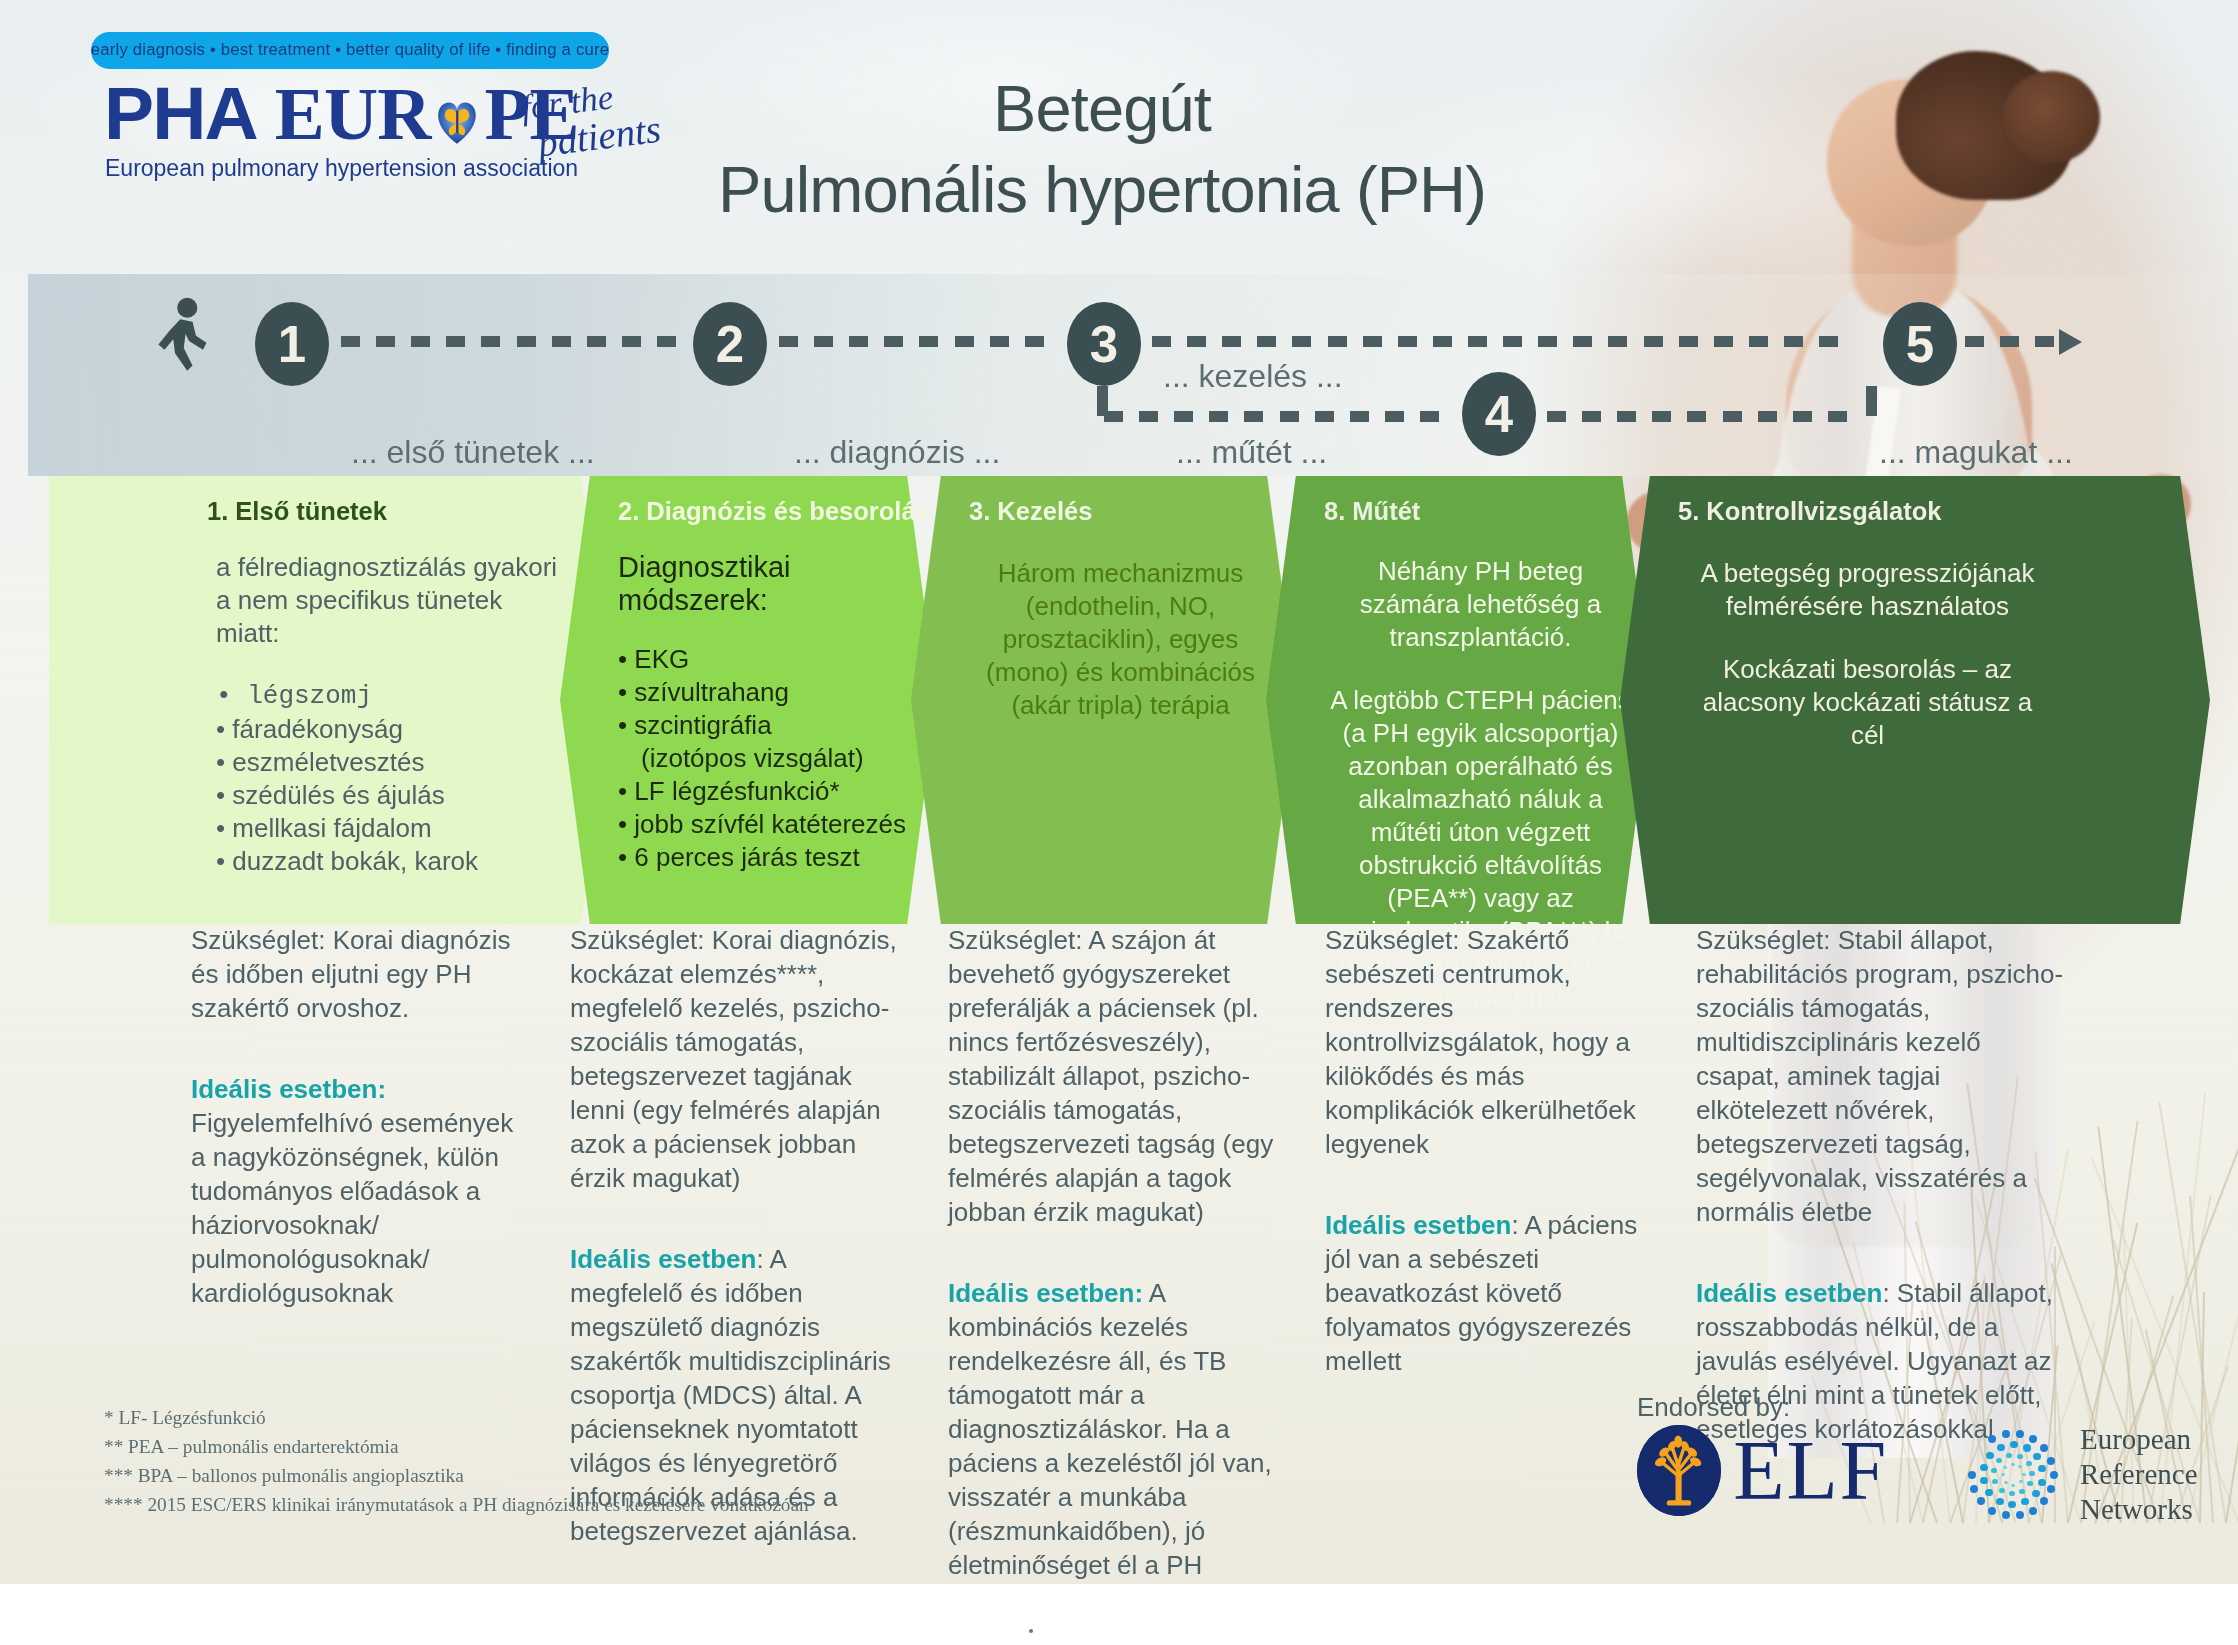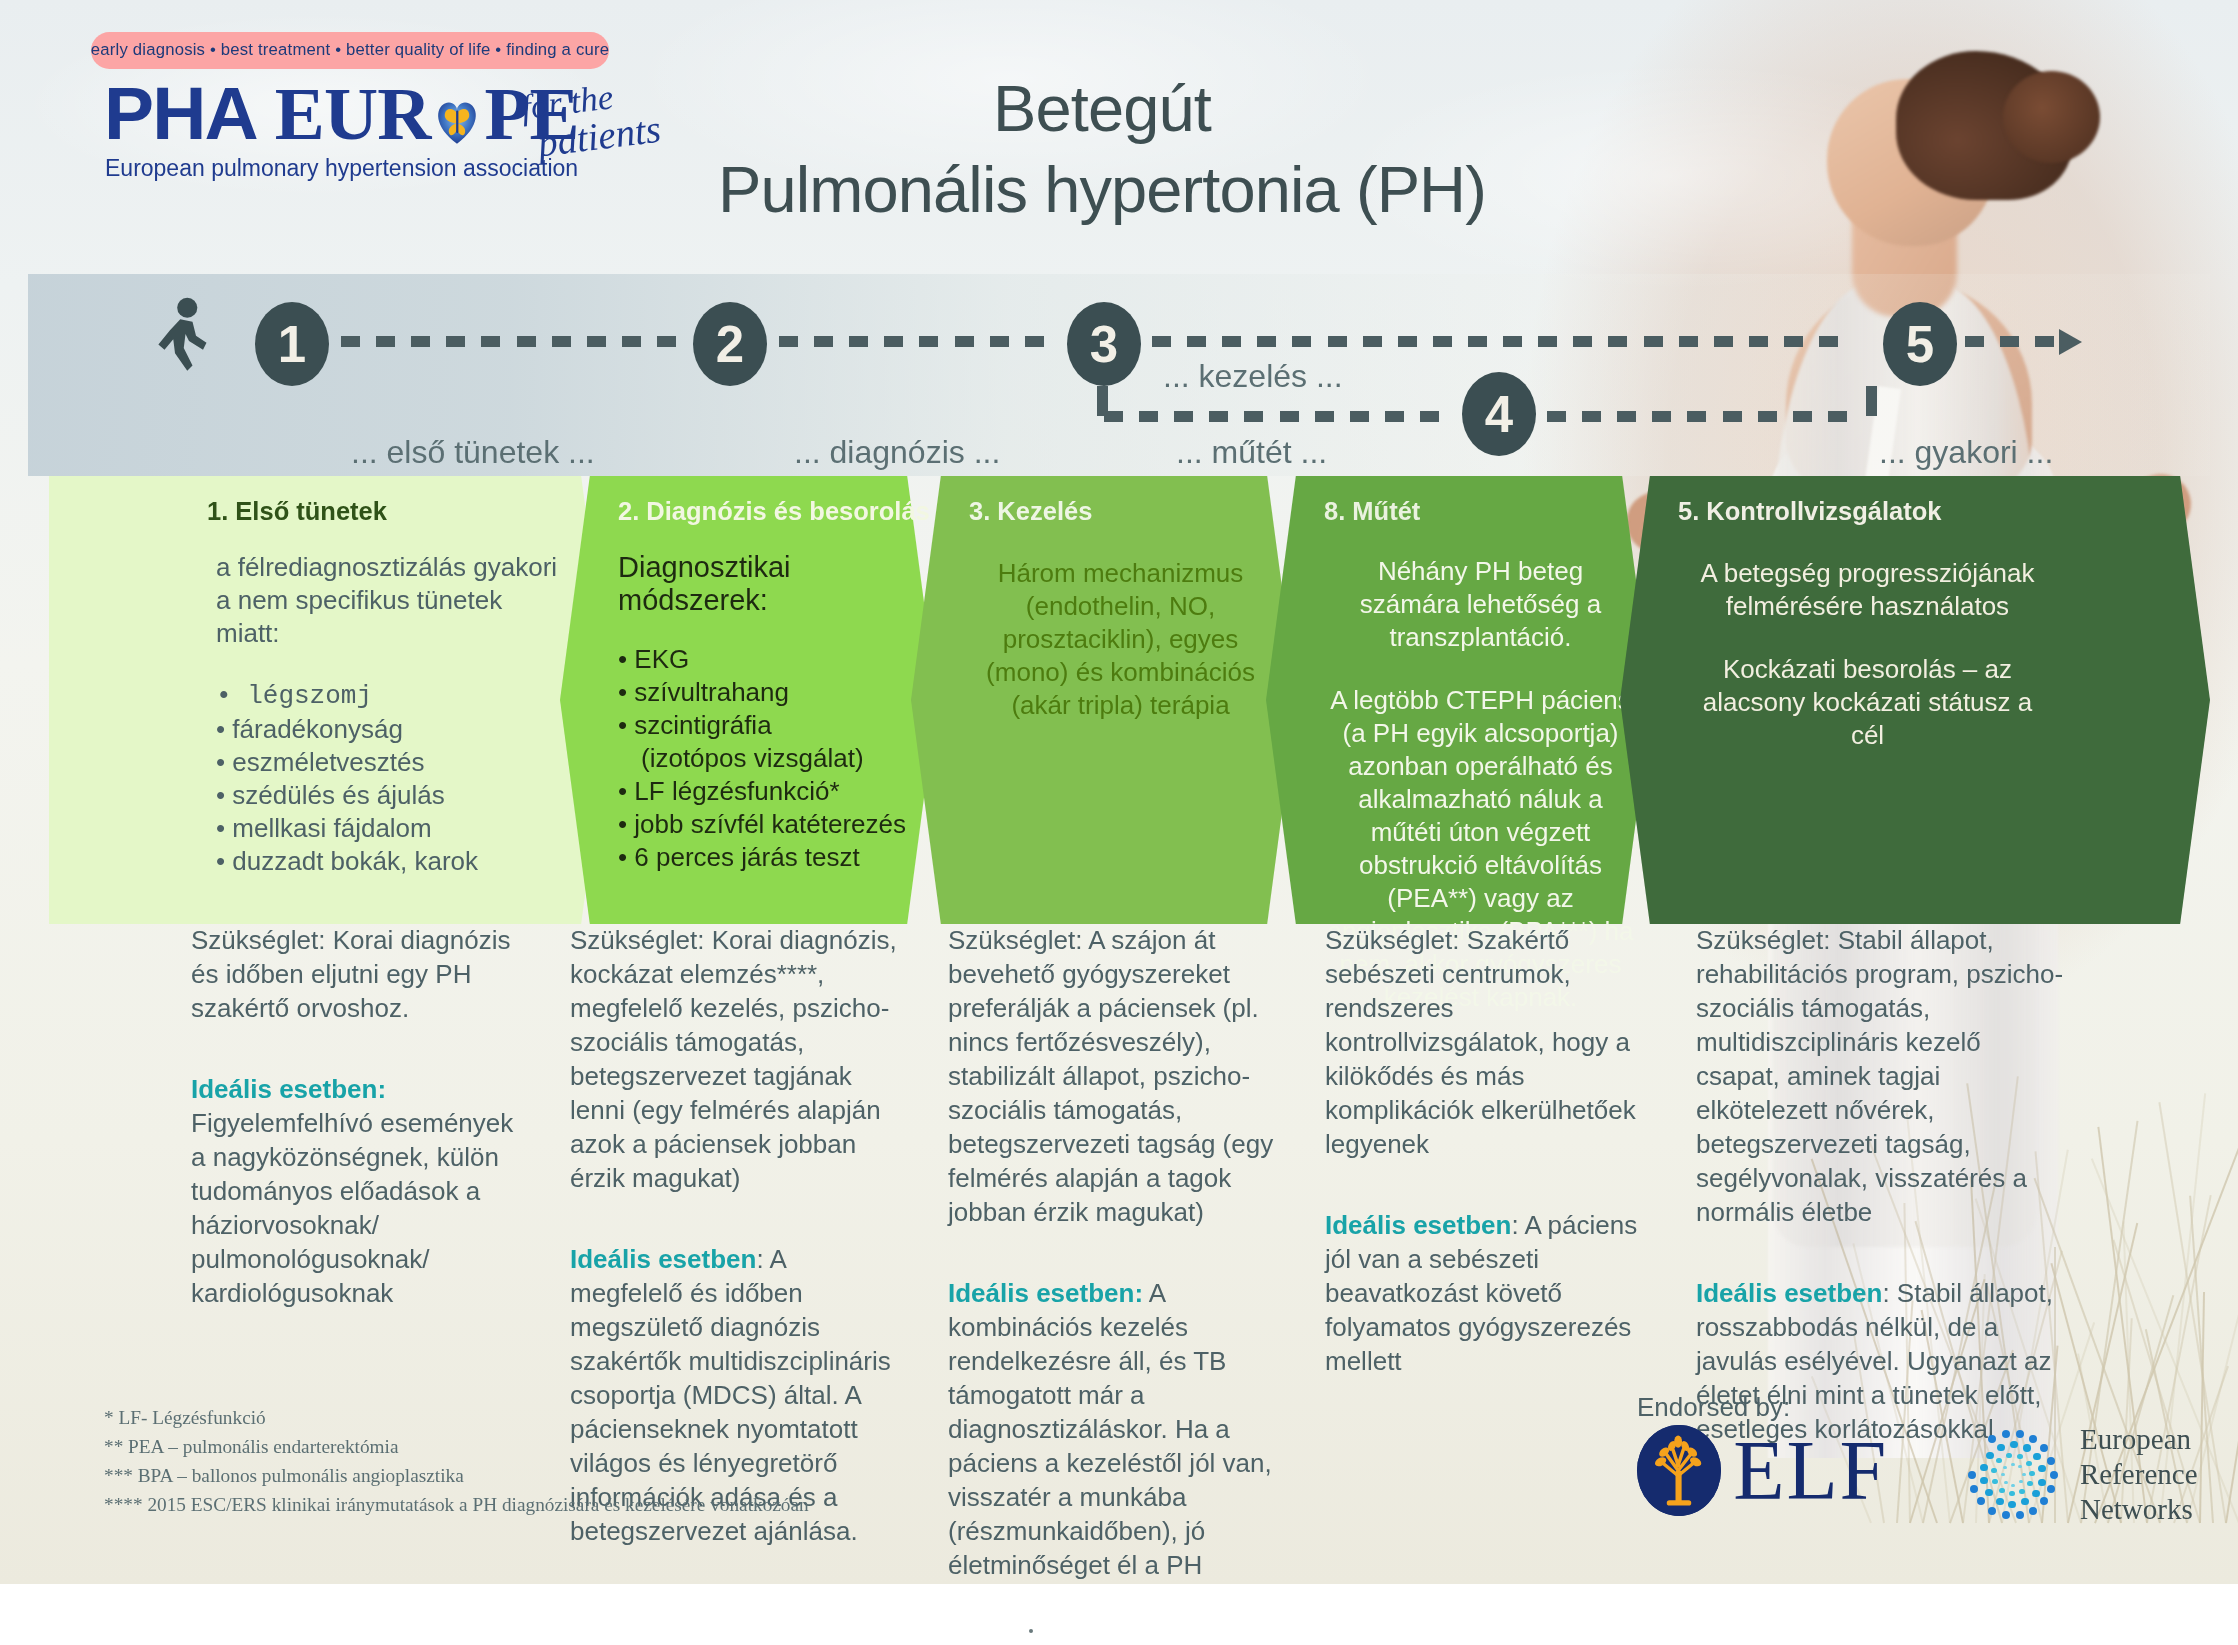--- a/index.html
+++ b/index.html
@@ -101,21 +101,21 @@
     position:absolute;right:0px;bottom:61px;width:377px;height:492px;
     opacity:.55;
   }
   .grass i{
     position:absolute;bottom:0;width:1.8px;background:#b6a882;transform-origin:bottom center;
   }
   
   .logo-wrap{position:absolute;left:51px;top:30px;width:562px;height:158px;}
   .tagline{
     position:absolute;left:40px;top:1.8px;width:518px;height:37px;
-    background:#fca5a5;border-radius:18.4px;
+    background:#0ea5e9;border-radius:18.4px;
     display:flex;align-items:center;justify-content:center;
     color:#1c3a7a;font-size:16.7px;letter-spacing:0.2px;white-space:nowrap;
     font-family:"Liberation Sans", sans-serif;
   }
   .logo-main{
     position:absolute;left:53px;top:46px;
     font-family:"Liberation Serif", serif;
     font-size:75px;line-height:75px;color:#1f3b8f;font-weight:bold;
     letter-spacing:-0.9px;white-space:nowrap;
   }
@@ -379,21 +379,21 @@
       <div class="dashline" style="left:1866px;top:386px;width:11.4px;height:30px;background:#4b5d61"></div>
       <div class="node" style="left:255px;top:302px;background:#3b4e52">1</div>
       <div class="node" style="left:693px;top:302px;background:#3b4e52">2</div>
       <div class="node" style="left:1067px;top:302px;background:#3b4e52">3</div>
       <div class="node" style="left:1462px;top:372px;background:#3b4e52">4</div>
       <div class="node" style="left:1883px;top:302px;background:#3b4e52">5</div>
       <div class="tl-label" style="left:351px;top:434px;">... első tünetek ...</div>
       <div class="tl-label" style="left:794px;top:434px;">... diagnózis ...</div>
       <div class="tl-label" style="left:1163px;top:358px;">... kezelés ...</div>
       <div class="tl-label" style="left:1176px;top:434px;">... műtét ...</div>
-      <div class="tl-label" style="left:1879px;top:434px;">... gyakori ...</div>
+      <div class="tl-label" style="left:1879px;top:434px;">... magukat ...</div>
     </div>
 
   <div class="panels" id="panels">
       <div class="chev" style="left:0px;width:562px;margin-left:21px;">
         <svg class="shape" viewBox="0 0 640 510" preserveAspectRatio="none">
           <polygon points="0,0 606,0 640,255 606,510 0,510" fill="#e4f7c8"></polygon>
         </svg>
         <div class="ctitle" style="left:158px;color:#2f5218">1. Első tünetek</div>
         <div class="cbody" style="left:167px;top:75px;width:351px;text-align:left;color:#4d6166">
           <div style="margin-bottom:30px;">a félrediagnosztizálás gyakori a nem specifikus tünetek miatt:</div>

